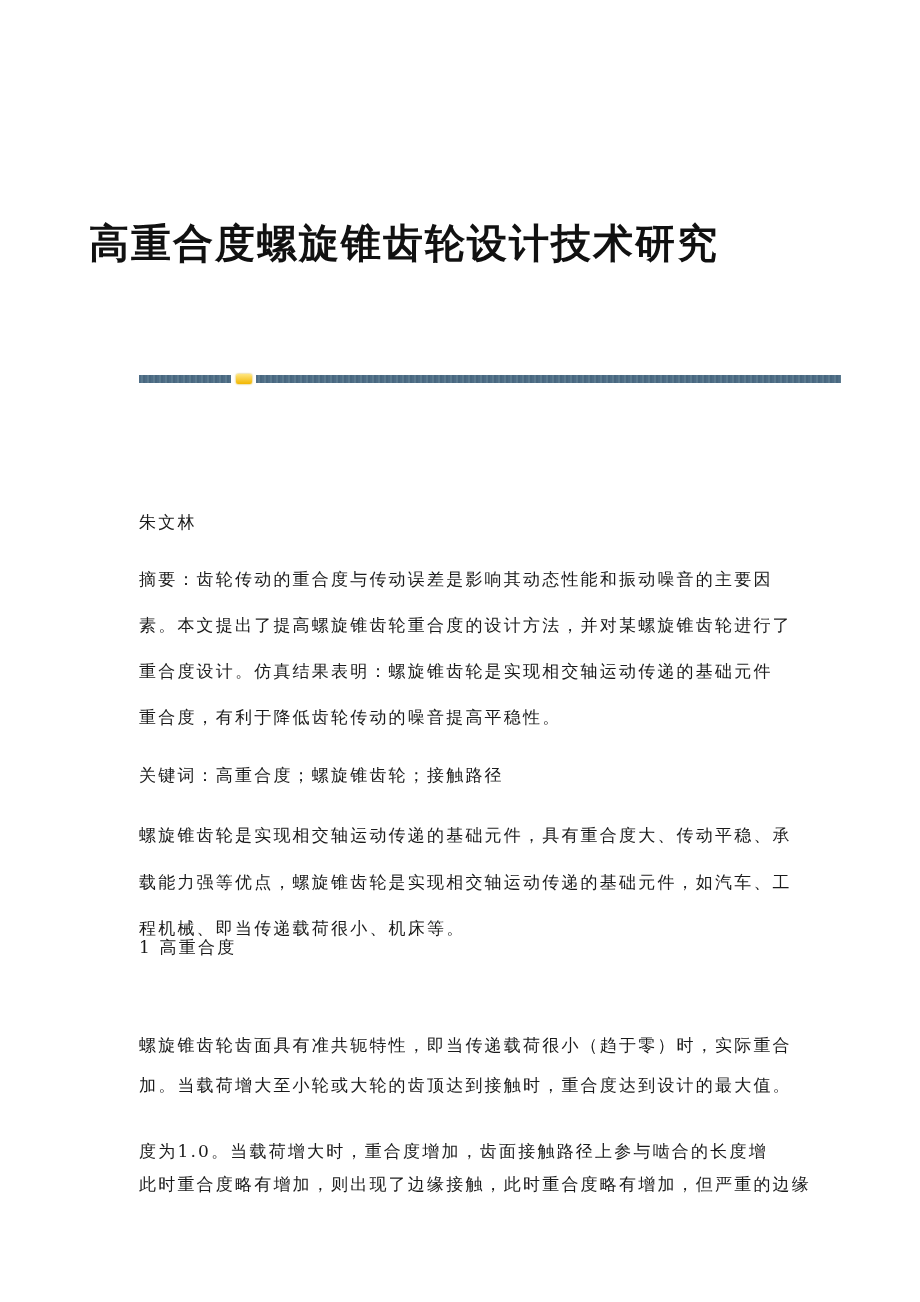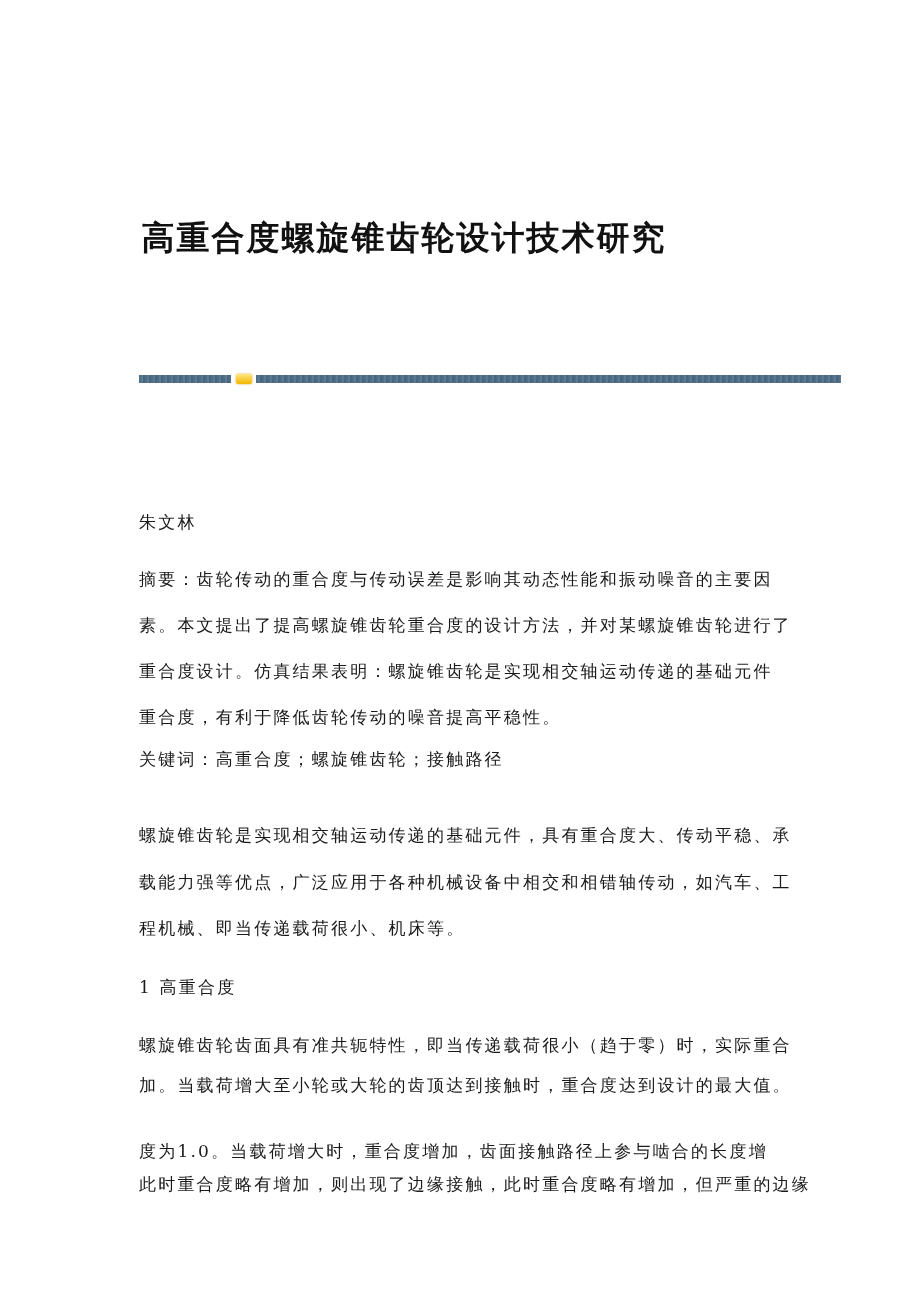--- a/index.html
+++ b/index.html
@@ -1,20 +1,20 @@
 <!DOCTYPE html>
 <html><head>
 <meta charset="utf-8">
 <style>
   html, body { margin: 0; padding: 0; background: #ffffff; }
   body { width: 920px; height: 1302px; position: relative; overflow: hidden;
          font-family: "DejaVu Serif", "Liberation Serif", serif; color: #1a1a1a; }
   .title { position: absolute; left: 0; width: 808px; top: 216px; text-align: center;
            font-family: "DejaVu Sans", "Liberation Sans", sans-serif;
-           font-size: 33px; font-weight: bold; letter-spacing: 2px; color: #111; }
+           font-size: 40px; font-weight: bold; letter-spacing: 2px; color: #111; }
   .divider { position: absolute; top: 375px; left: 139px; width: 702px; height: 8px; }
   .divider .bar { position: absolute; top: 0; height: 8px;
                   background: repeating-linear-gradient(90deg, #4e6d86 0 2px, #5b7a8f 2px 4px, #48677f 4px 6px); }
   .divider .bar.left { left: 0; width: 92px; }
   .divider .bar.right { left: 117px; width: 585px; }
   .divider .gem { position: absolute; left: 97px; top: -1px; width: 16px; height: 10px;
                   border-radius: 2px; background: linear-gradient(180deg, #ffe680, #f2b600);
                   box-shadow: 0 0 2px #c9a000; }
   .body { position: absolute; left: 139px; width: 640px; font-size: 17px; letter-spacing: 2.2px; }
   .line { position: absolute; left: 0; white-space: nowrap; margin-top: 40px; }
@@ -33,29 +33,29 @@
 <div class="body">
   <div class="line" style="top:471px">朱文林</div>
 
   <div>
     <div class="line" style="top:528px">摘要：齿轮传动的重合度与传动误差是影响其动态性能和振动噪音的主要因</div>
     <div class="line" style="top:574px">素。本文提出了提高螺旋锥齿轮重合度的设计方法，并对某螺旋锥齿轮进行了</div>
     <div class="line" style="top:620px">重合度设计。仿真结果表明：螺旋锥齿轮是实现相交轴运动传递的基础元件</div>
     <div class="line" style="top:666px">重合度，有利于降低齿轮传动的噪音提高平稳性。</div>
   </div>
 
-  <div class="line" style="top:708px">关键词：高重合度；螺旋锥齿轮；接触路径</div>
+  <div class="line" style="top:724px">关键词：高重合度；螺旋锥齿轮；接触路径</div>
 
   <div>
     <div class="line" style="top:784px">螺旋锥齿轮是实现相交轴运动传递的基础元件，具有重合度大、传动平稳、承</div>
-    <div class="line" style="top:831px">载能力强等优点，广泛应用于各种机械设备中相交和相错轴传动，如汽车、工</div>
+    <div class="line" style="top:831px">载能力强等优点，螺旋锥齿轮是实现相交轴运动传递的基础元件，如汽车、工</div>
     <div class="line" style="top:877px">程机械、即当传递载荷很小、机床等。</div>
   </div>
 
-  <div class="line" style="top:936px">1 高重合度</div>
+  <div class="line" style="top:896px">1 高重合度</div>
 
   <div>
     <div class="line" style="top:994px">螺旋锥齿轮齿面具有准共轭特性，即当传递载荷很小（趋于零）时，实际重合</div>
     <div class="line" style="top:1100px">度为1.0。当载荷增大时，重合度增加，齿面接触路径上参与啮合的长度增</div>
     <div class="line" style="top:1034px">加。当载荷增大至小轮或大轮的齿顶达到接触时，重合度达到设计的最大值。</div>
     <div class="line" style="top:1133px">此时重合度略有增加，则出现了边缘接触，此时重合度略有增加，但严重的边缘</div>
   </div>
 </div>
 
 </body></html>

